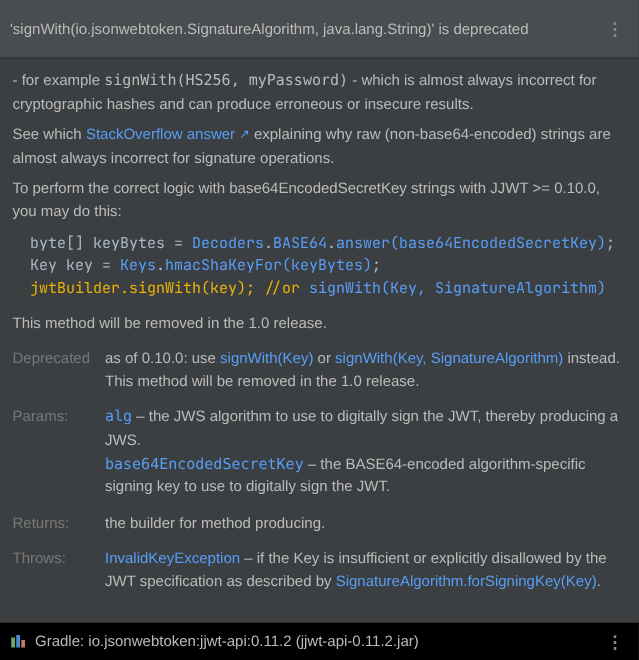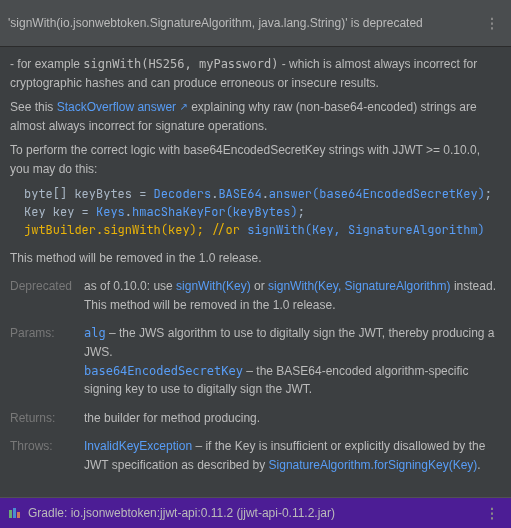--- a/index.html
+++ b/index.html
@@ -90,21 +90,21 @@
     }
     .info-value .code-inline {
       font-family: "Consolas", monospace;
       color: #589df6;
     }
     .footer {
       position: absolute;
       bottom: 0;
       left: 0;
       right: 0;
-      background: #4c1d95;
+      background: #000000;
       border-top: 1px solid #515151;
       padding: 5px 8px;
       display: flex;
       justify-content: space-between;
       align-items: center;
       font-size: 12px;
     }
     .footer-left {
       display: flex;
       align-items: center;
@@ -122,21 +122,21 @@
   <span class="more-icon">⋮</span>
 </div>
 
 <div class="content">
 
   <p>
     <span>- for example </span><span style="font-family:Consolas,monospace">signWith(HS256, myPassword)</span><span> - which is almost always incorrect for cryptographic hashes and can produce erroneous or insecure results.</span>
   </p>
 
   <p>
-    <span>See this </span><a class="link link-underline"><span>StackOverflow answer</span> <span class="ext-icon">↗</span></a><span> explaining why raw (non-base64-encoded) strings are almost always incorrect for signature operations.</span>
+    <span>See which </span><a class="link link-underline"><span>StackOverflow answer</span> <span class="ext-icon">↗</span></a><span> explaining why raw (non-base64-encoded) strings are almost always incorrect for signature operations.</span>
   </p>
 
   <p>To perform the correct logic with base64EncodedSecretKey strings with JJWT &gt;= 0.10.0, you may do this:</p>
 
   <pre class="code"><span class="c-type">byte[] keyBytes = </span><span class="c-class">Decoders</span><span class="c-punc">.</span><span class="c-class">BASE64</span><span class="c-punc">.</span><span class="c-method">answer(base64EncodedSecretKey)</span><span class="c-punc">;</span>
 <span class="c-type">Key key = </span><span class="c-class">Keys</span><span class="c-punc">.</span><span class="c-method">hmacShaKeyFor(keyBytes)</span><span class="c-punc">;</span>
 <span class="c-ident">jwtBuilder.signWith(key); //or </span><span class="c-method">signWith(Key, SignatureAlgorithm)</span></pre>
 
   <p>This method will be removed in the 1.0 release.</p>
 

